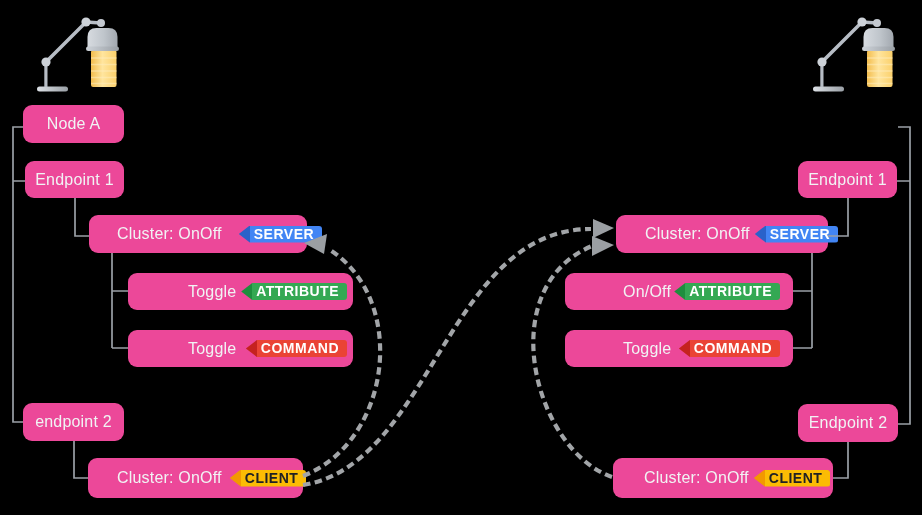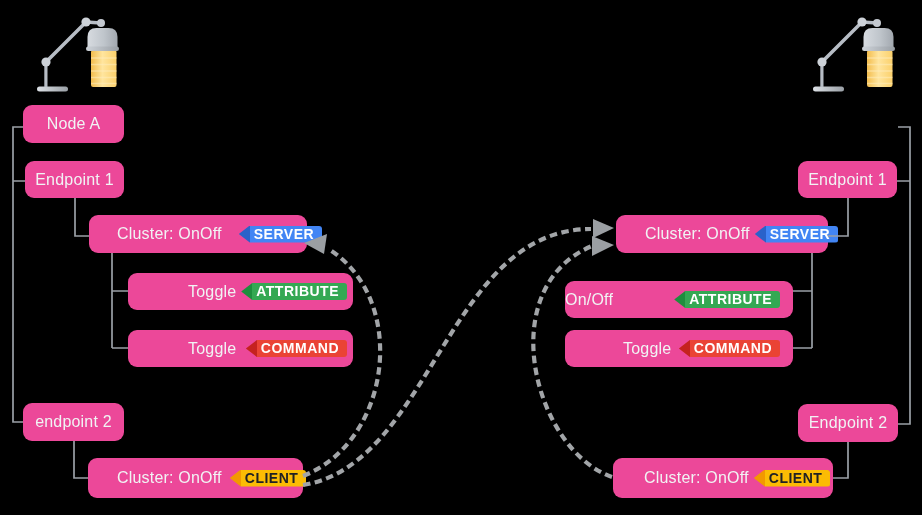--- a/index.html
+++ b/index.html
@@ -26,21 +26,21 @@
   .b-node-a {left:23px; top:105px; width:101px; height:38px;}
   .b-ep1-l  {left:25px; top:161px; width:99px;  height:37px;}
   .b-srv-l  {left:89px; top:215px; width:218px; height:38px; padding-left:28px; gap:17px;}
   .b-attr-l {left:128px;top:273px; width:225px; height:37px; padding-left:60px; padding-right:6px;}
   .b-cmd-l  {left:128px;top:330px; width:225px; height:37px; padding-left:60px; padding-right:6px;}
   .b-ep2-l  {left:23px; top:403px; width:101px; height:38px;}
   .b-cli-l  {left:88px; top:458px; width:215px; height:40px; padding-left:29px; gap:8px;}
   .b-node-b {left:798px;top:106px; width:100px; height:38px;}
   .b-ep1-r  {left:798px;top:161px; width:99px;  height:37px;}
   .b-srv-r  {left:616px;top:215px; width:212px; height:38px; padding-left:29px; gap:5px;}
-  .b-attr-r {left:565px;top:281px; width:228px; height:37px; padding-right:13px;}
+  .b-attr-r {left:565px;top:273px; width:228px; height:37px; padding-left:58px; padding-right:13px;}
   .b-cmd-r  {left:565px;top:330px; width:228px; height:37px; padding-left:58px; padding-right:13px;}
   .b-ep2-r  {left:798px;top:404px; width:100px; height:38px;}
   .b-cli-r  {left:613px;top:458px; width:220px; height:40px; padding-left:31px; gap:5px;}
   .overlay{position:absolute;left:0;top:0;width:922px;height:515px;pointer-events:none;}
 </style>
 </head>
 <body>
 
 <div class="stage">
 

